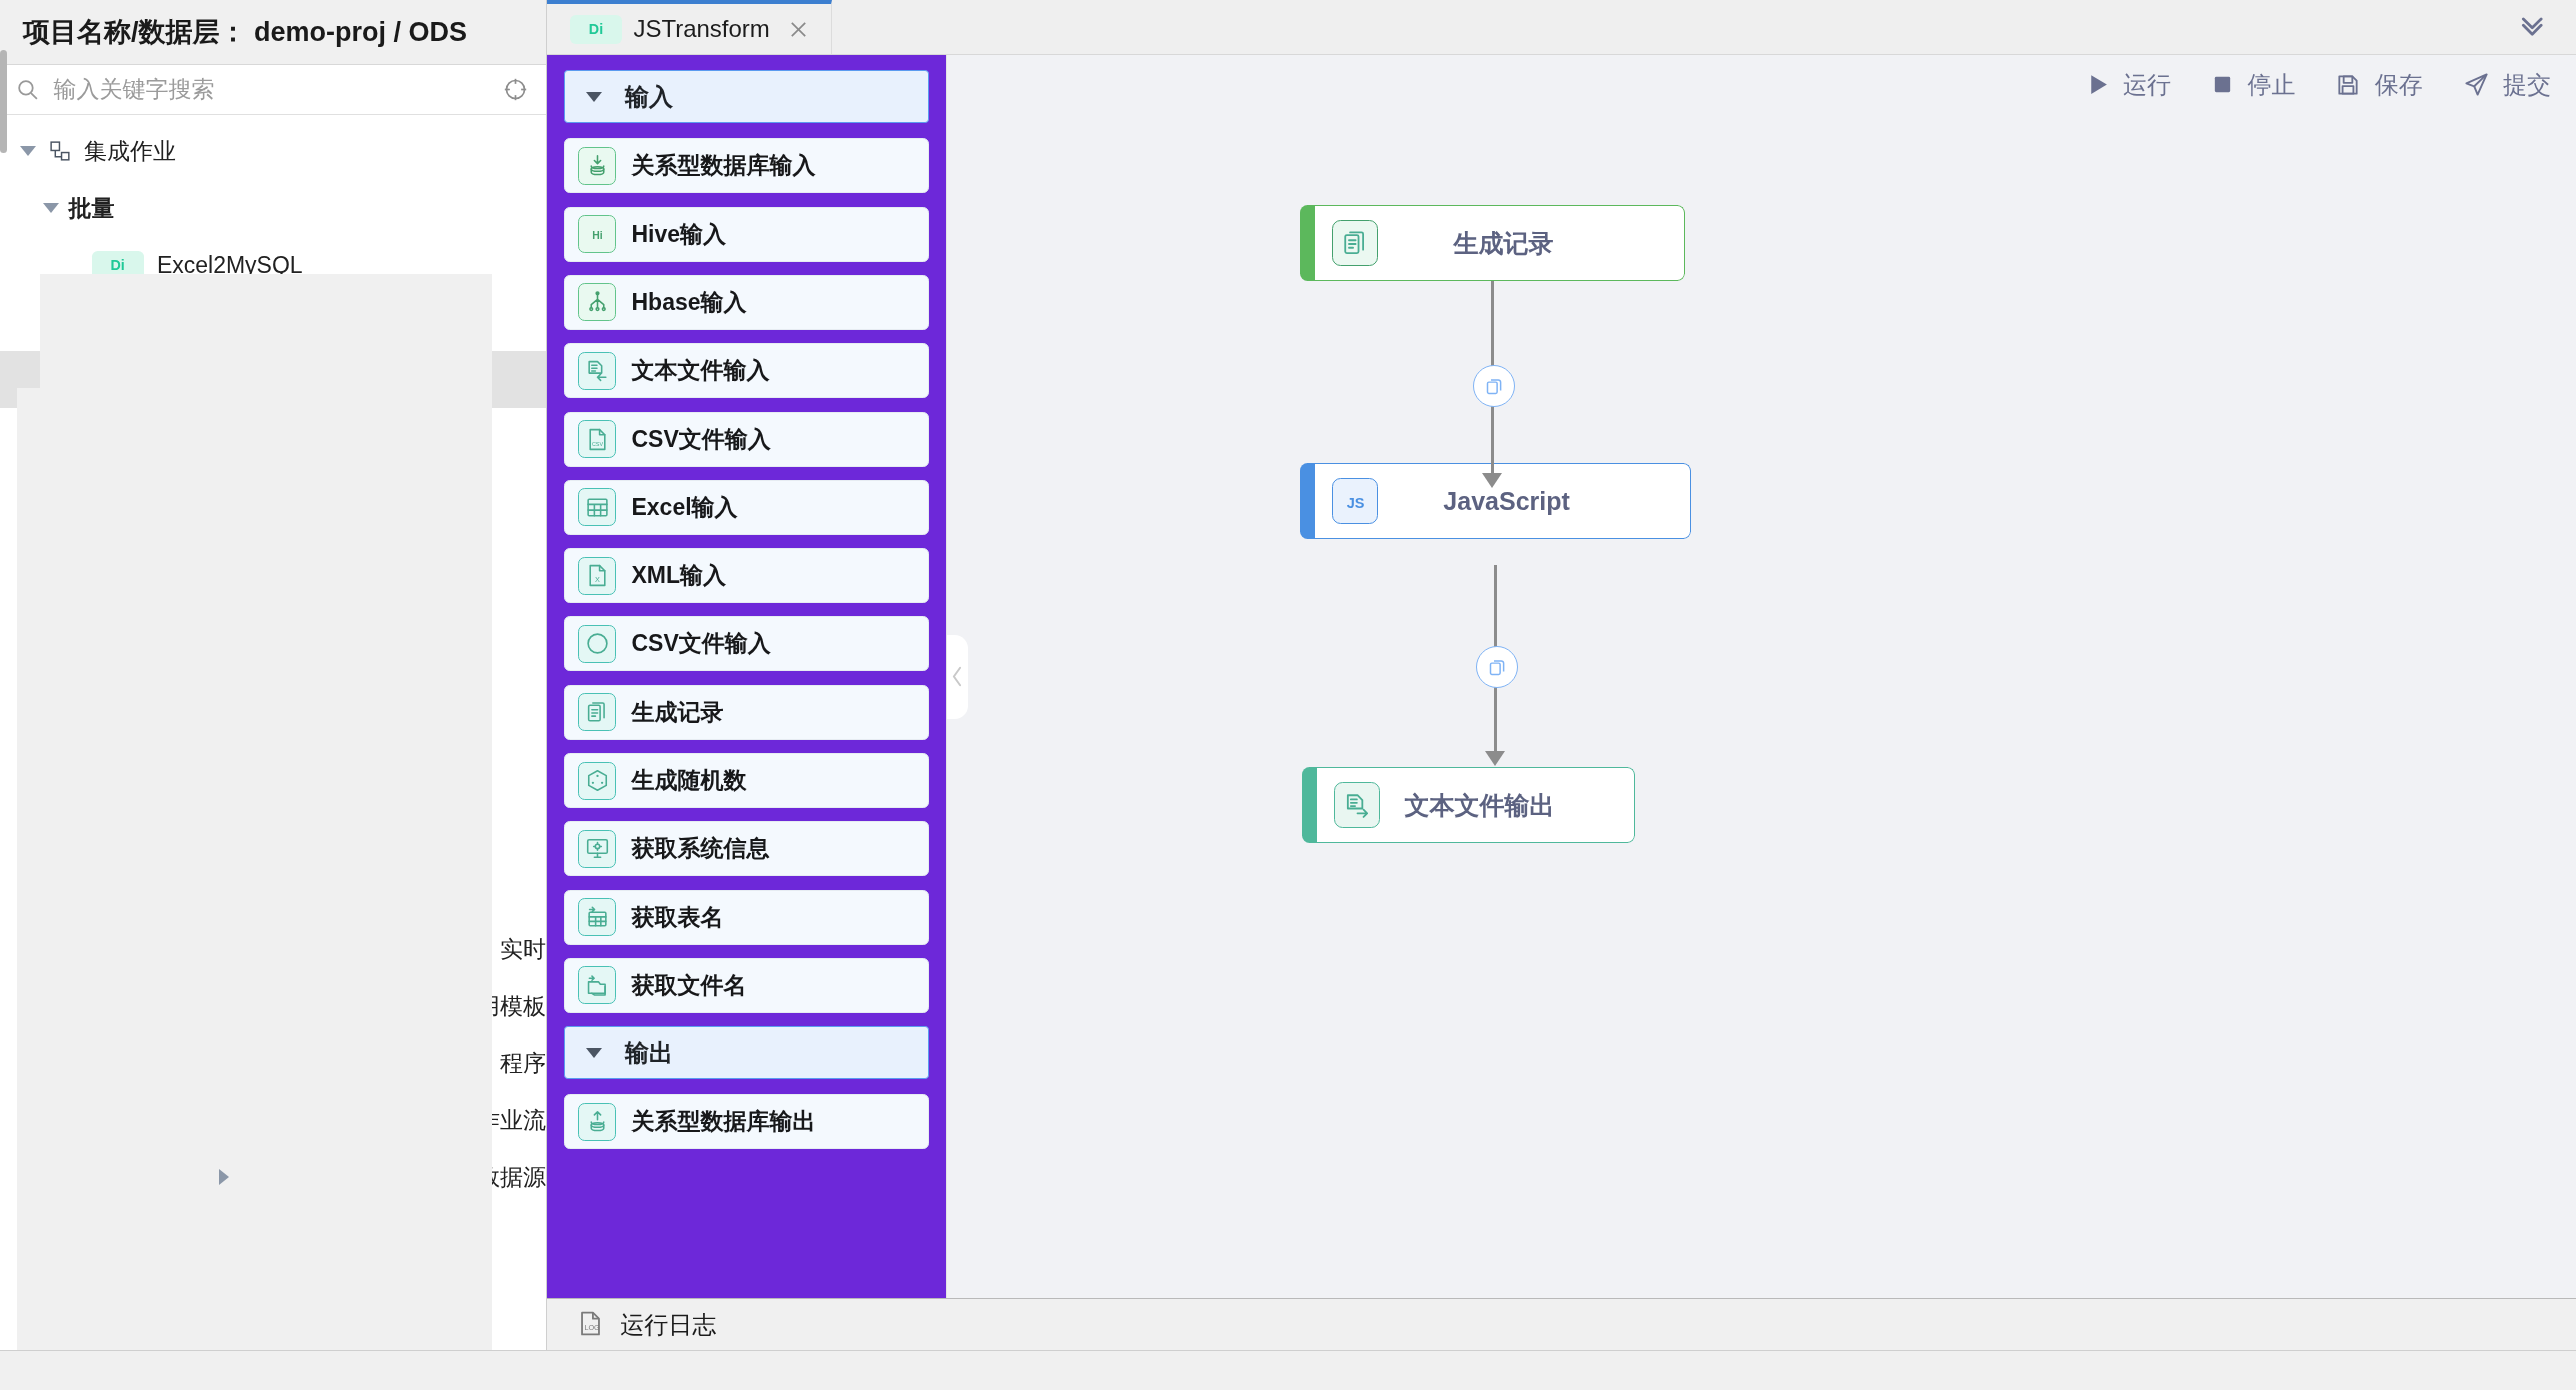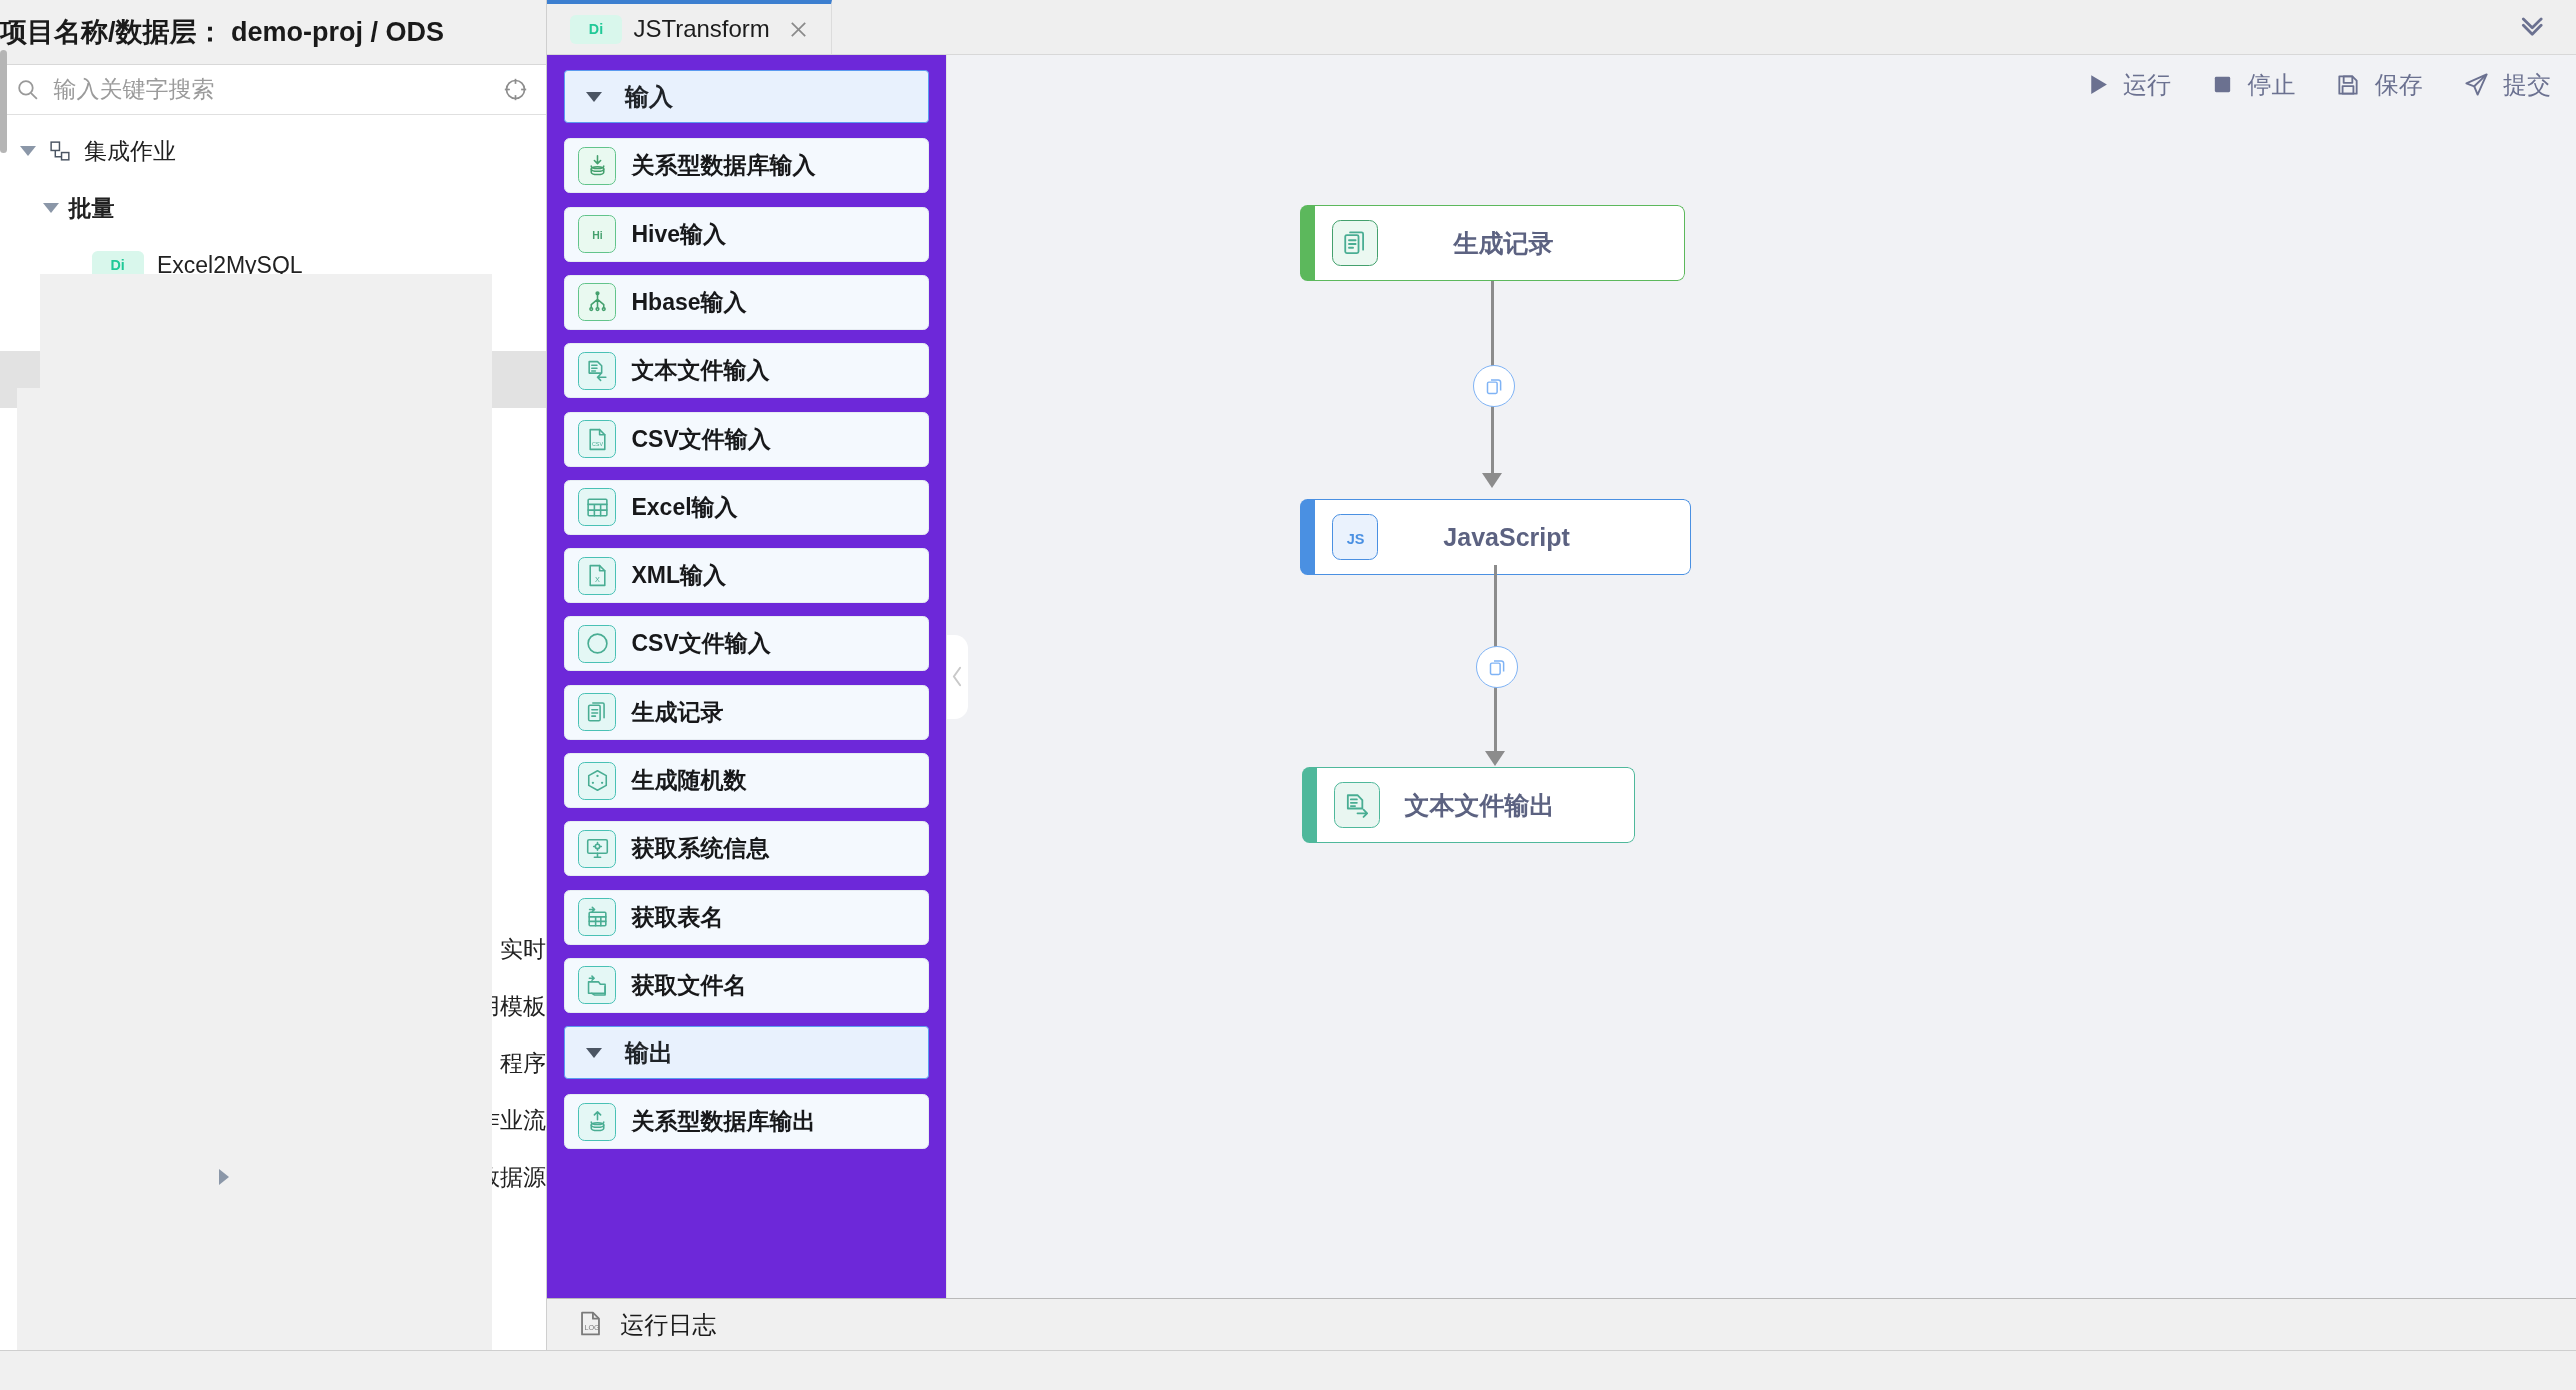--- a/index.html
+++ b/index.html
@@ -16,20 +16,21 @@
   .sidebar{
     width:547px;height:1351px;background:#ffffff;
     border-right:1.9px solid #cfcfcf;
     display:flex;flex-direction:column;
     position:relative;
     box-sizing:border-box;
   }
   .sb-header{
     height:65px;min-height:65px;background:#f0f0f0;
     display:flex;align-items:center;
+    padding-left:23px;
     border-bottom:1px solid #d8d8d8;
     box-sizing:border-box;
   }
   .sb-title{font-size:27px;font-weight:bold;color:#1a1a1a;letter-spacing:0px;}
   .sb-search{
     height:50px;min-height:50px;background:#fff;
     display:flex;align-items:center;
     border-bottom:1px solid #e0e0e0;
     padding:0 17px 0 15.2px;
     box-sizing:border-box;
@@ -595,21 +596,21 @@
                 <span class="nico">
                   <svg width="29" height="29" viewBox="0 0 24 24" fill="none" stroke="#49ad93" stroke-width="1.5" stroke-linejoin="round" stroke-linecap="round">
                     <rect x="3.5" y="5" width="11" height="15" rx="1.3" stroke="#49ad93"></rect>
                     <path d="M7.5 2.8h9.5a1.3 1.3 0 011.3 1.3v13" stroke="#49ad93"></path>
                     <path d="M6.6 9.3h5.5M6.6 12.4h5.5M6.6 15.5h3.4" stroke="#49ad93"></path>
                   </svg>
                 </span>
                 <span class="nlabel">生成记录</span>
               </div>
             </div>
-            <div class="node blue" style="left: 353px; top: 444px; width: 391px;">
+            <div class="node blue" style="left: 353px; top: 408px; width: 391px;">
               <div class="bar"></div>
               <div class="nbody">
                 <span class="nico">
                   <svg width="29" height="29" viewBox="0 0 24 24">
                     <text x="12" y="17" font-size="12" font-weight="bold" fill="#4a90e2" text-anchor="middle" font-family="Liberation Sans">JS</text>
                   </svg>
                 </span>
                 <span class="nlabel">JavaScript</span>
               </div>
             </div>

